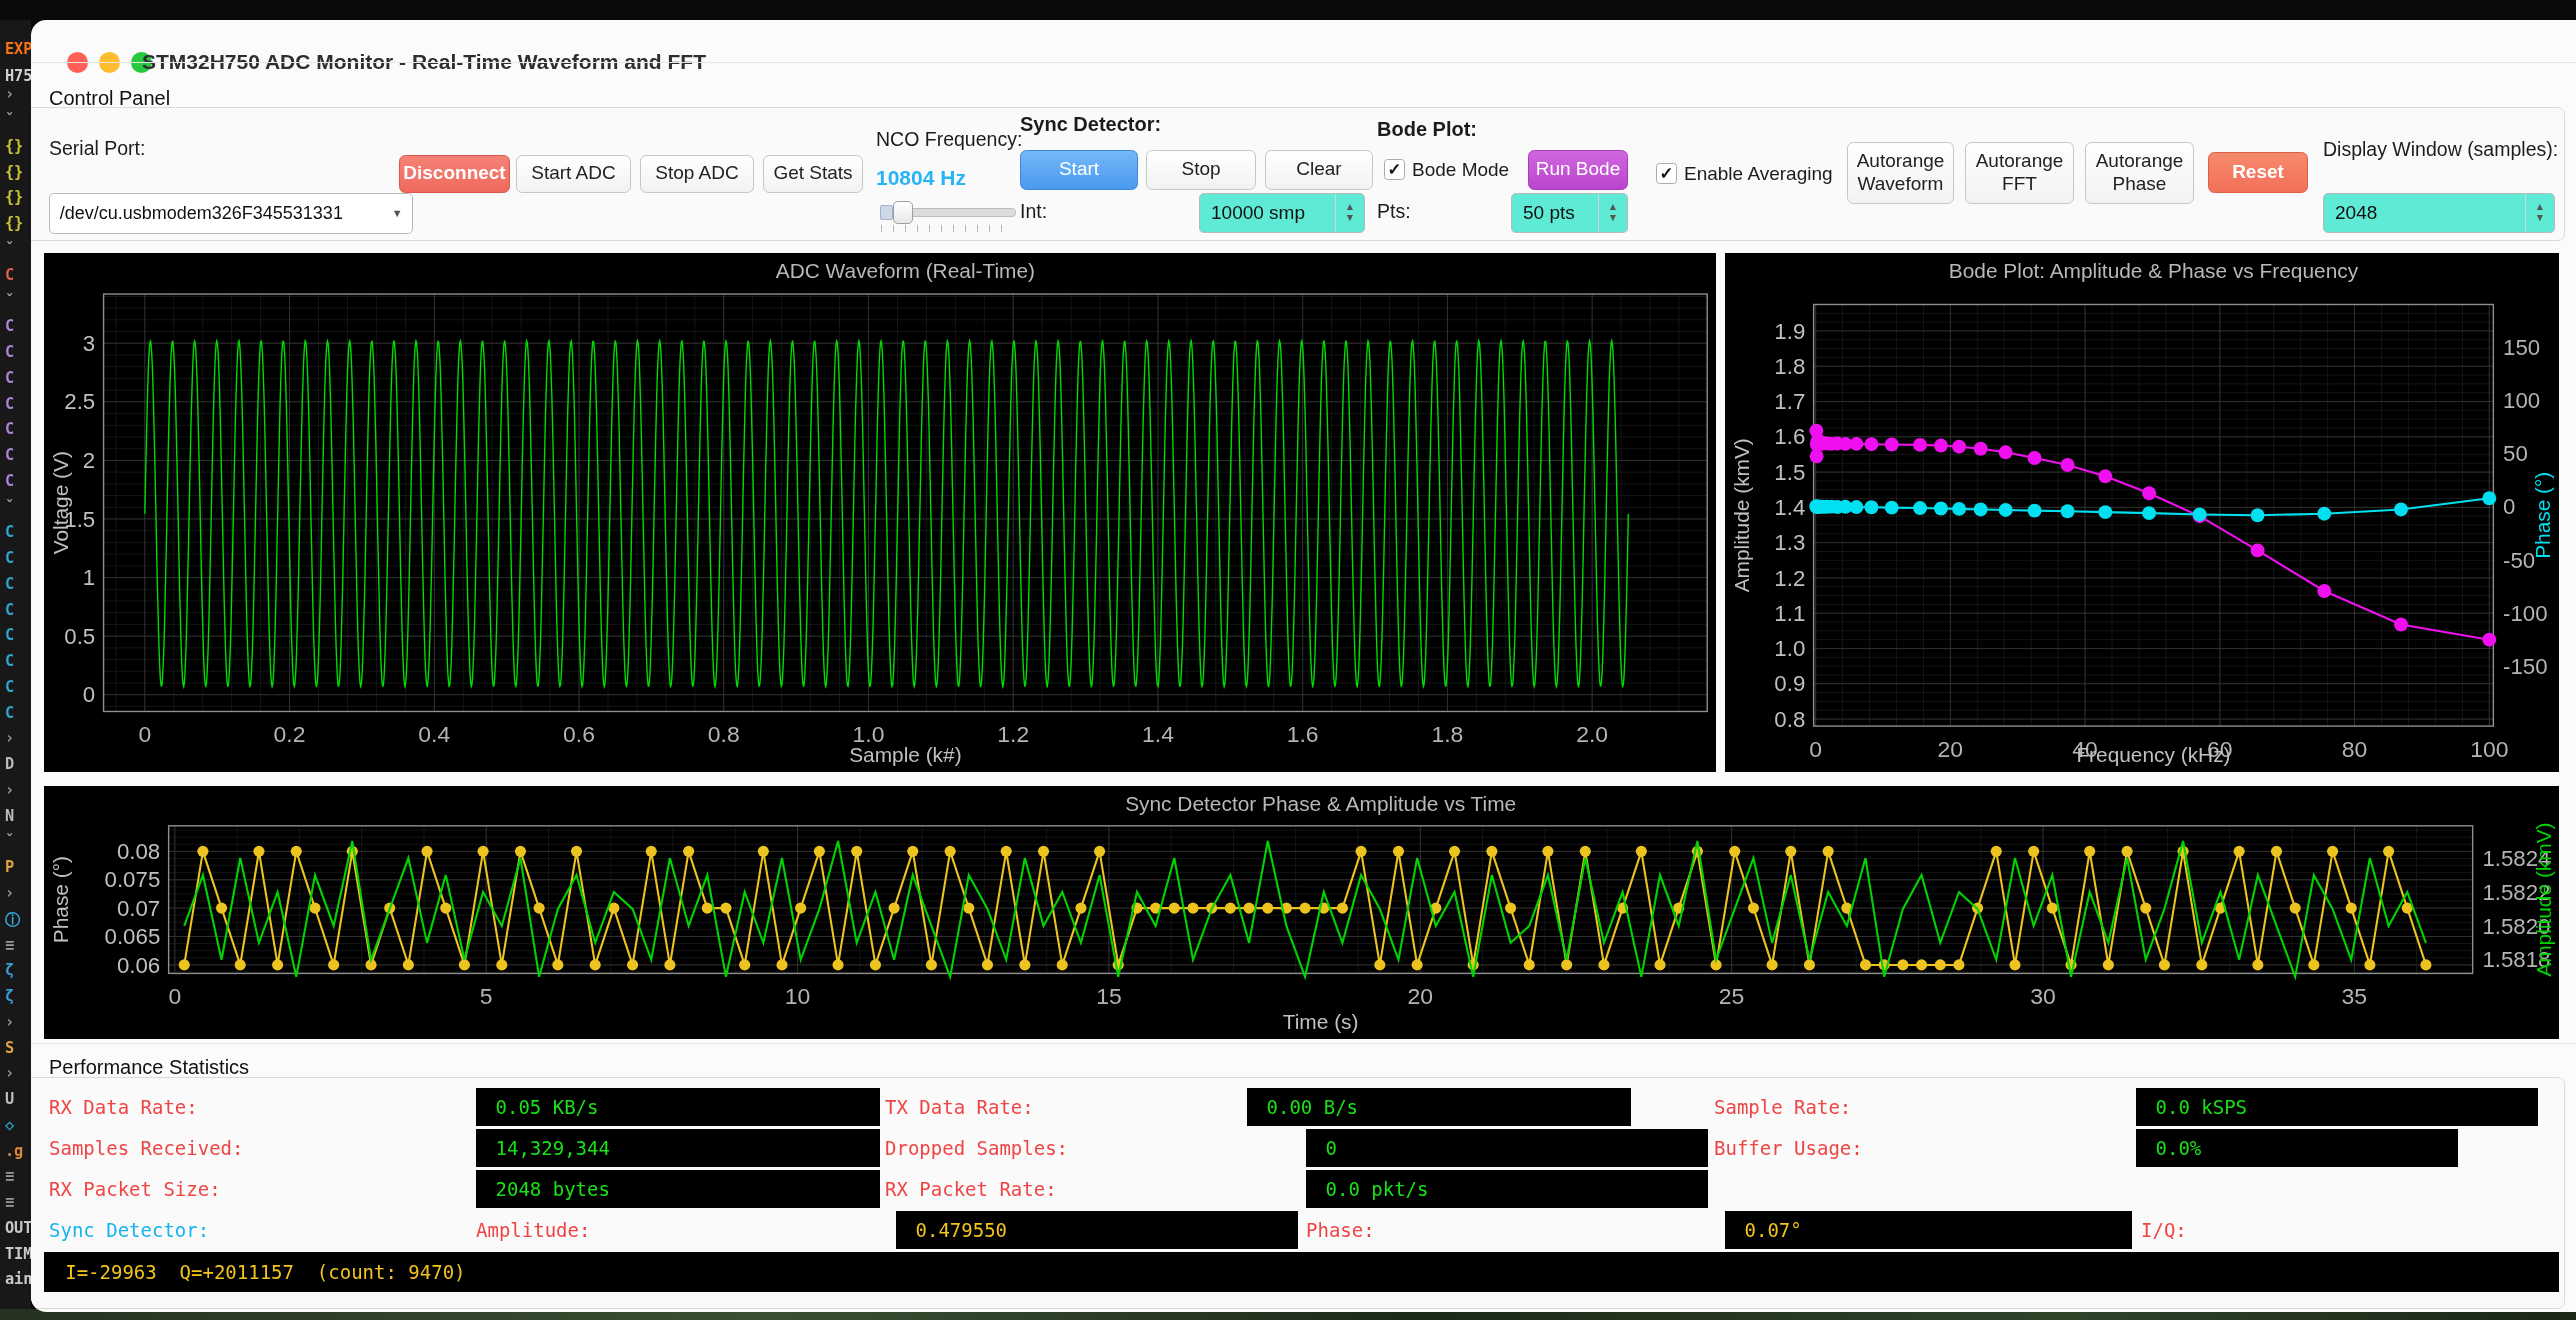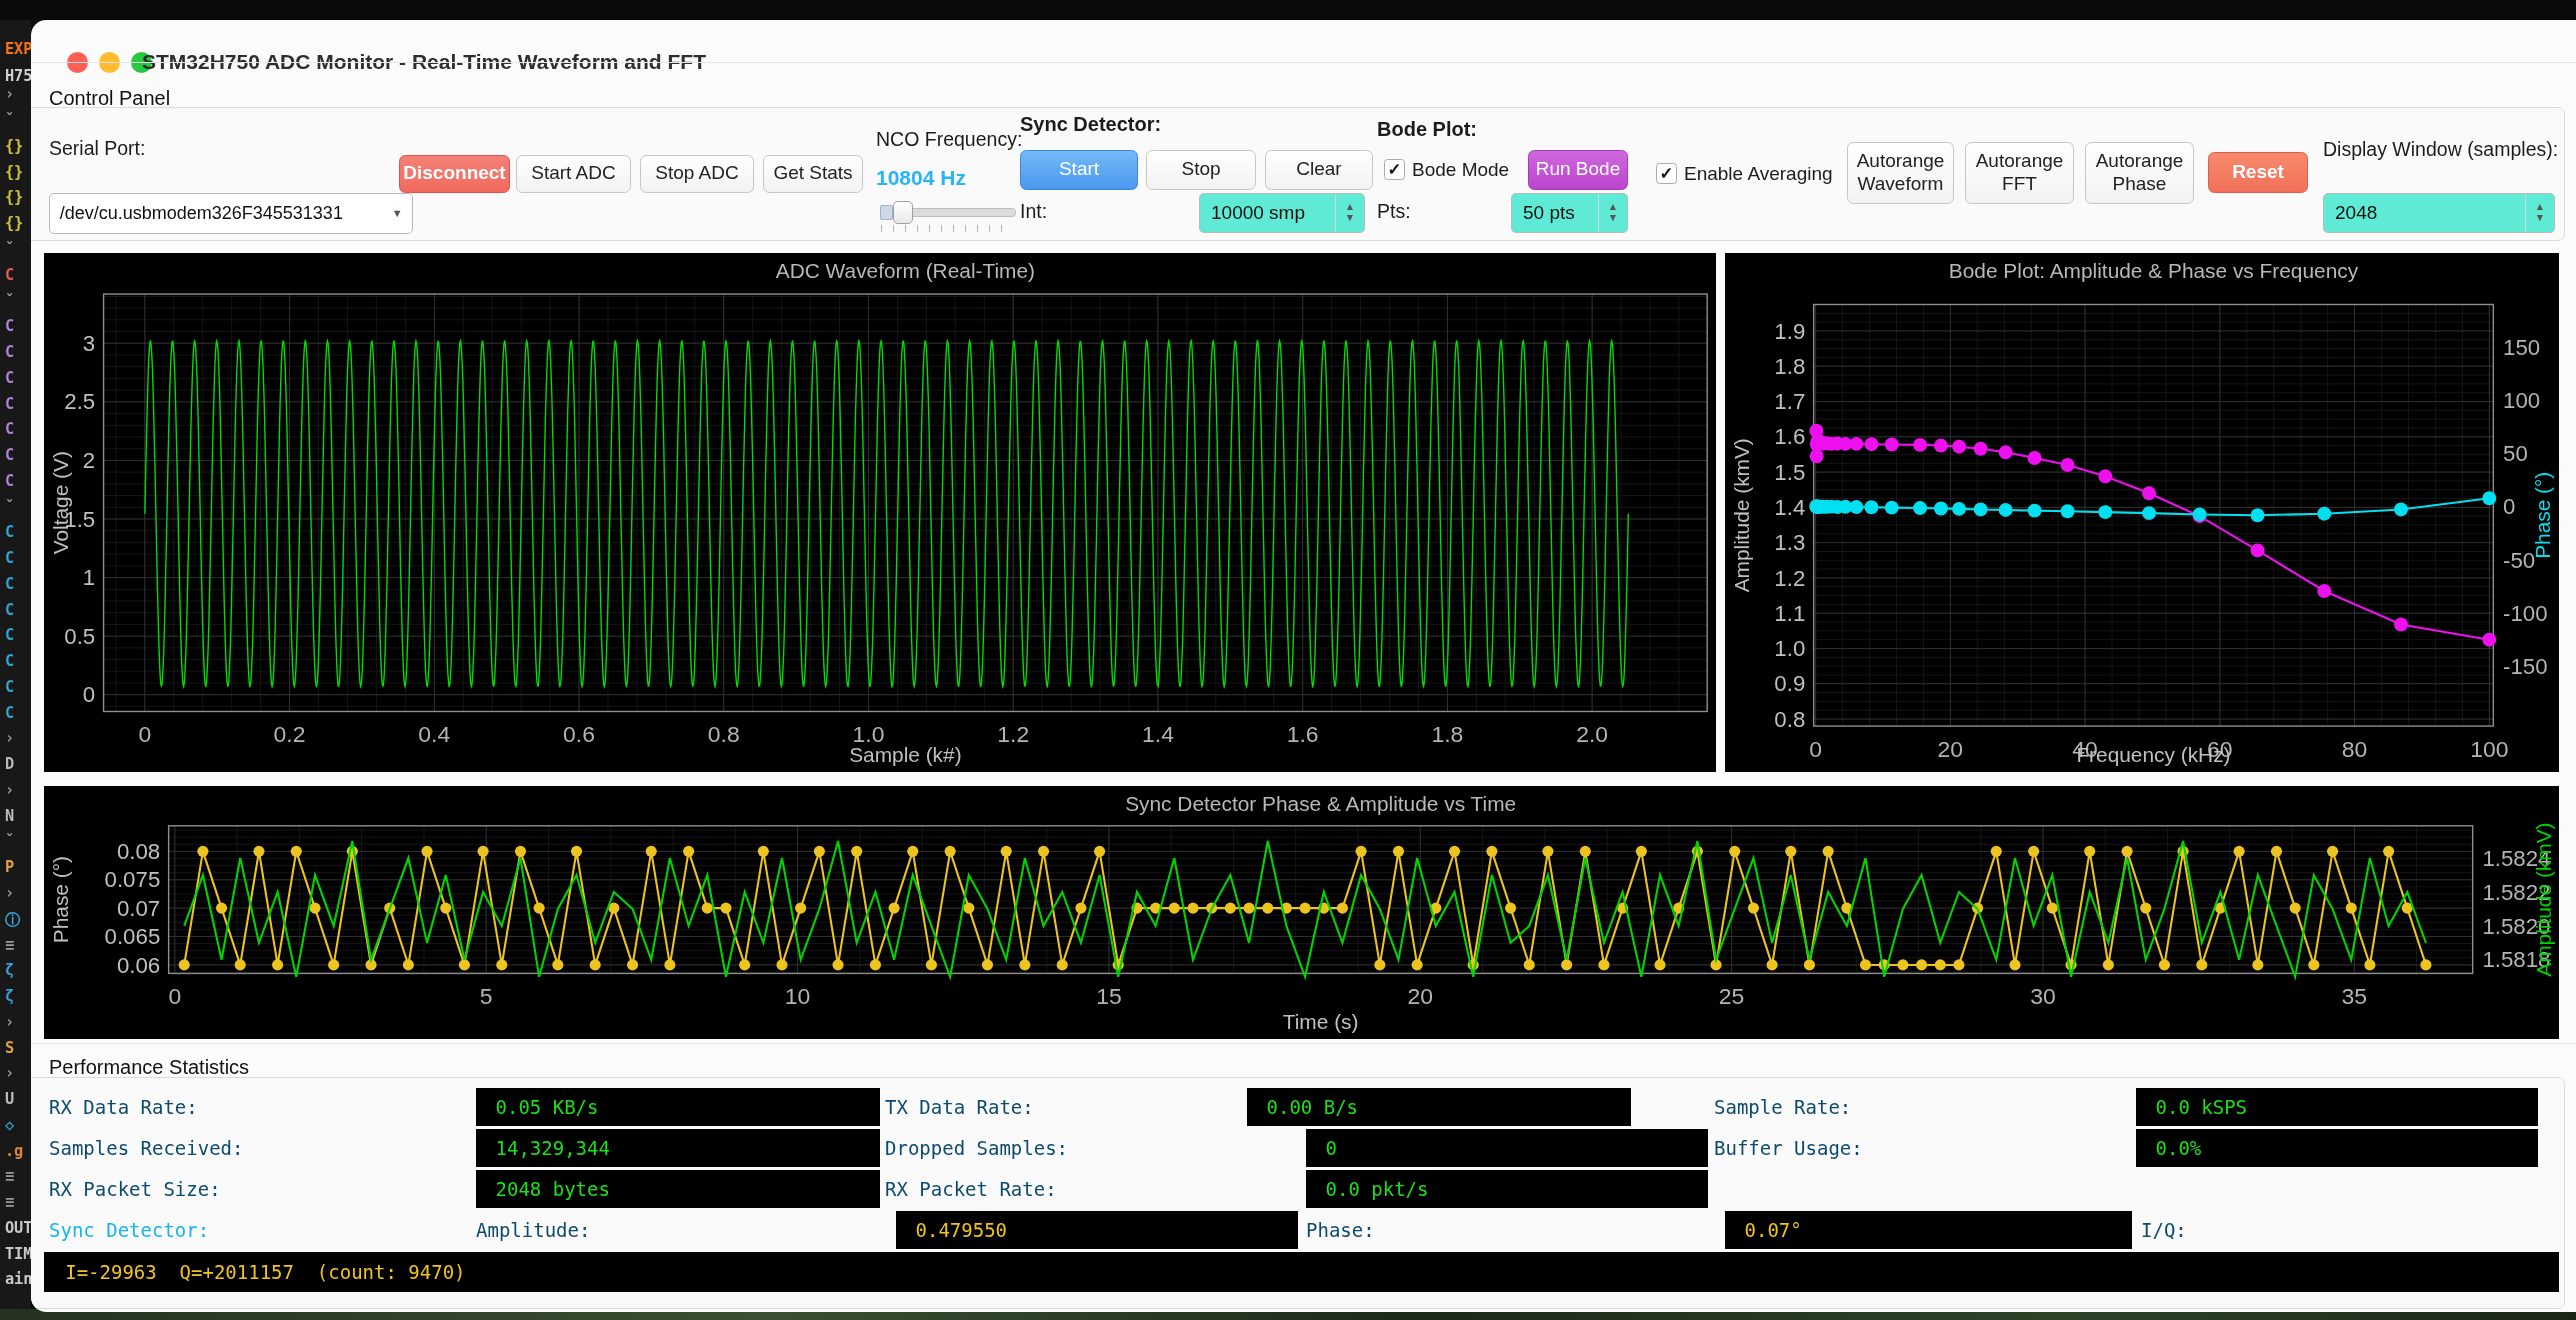--- a/index.html
+++ b/index.html
@@ -51,21 +51,21 @@
   #slider .handle{position:absolute;left:12.5px;top:1.4px;width:18px;height:21px;background:linear-gradient(#fff,#e8e8e8);
         border:0.7px solid #9e9e9e;border-radius:4.9px;}
   #slider .ticks{position:absolute;left:1.4px;top:25px;width:131px;height:7px;
         background:repeating-linear-gradient(90deg,#b5b5b5 0 1.4px,transparent 1.4px 12px);}
   .nco-val{position:absolute;font-size:21px;font-weight:bold;color:#28b5f5;}
   
   .plot{position:absolute;background:#000;}
   .plot svg{display:block;}
   
   .slab{position:absolute;height:38px;display:flex;align-items:center;
-        font:400 19px "DejaVu Sans Mono",monospace;color:#0c4a6e;white-space:pre;}
+        font:400 19px "DejaVu Sans Mono",monospace;color:#ef4444;white-space:pre;}
   .slab.cyan{color:#16b4ef;}
   .statbox{position:absolute;height:38px;background:#000;display:flex;align-items:center;
         padding-left:19.5px;font:400 19px "DejaVu Sans Mono",monospace;color:#19e019;white-space:pre;box-sizing:border-box;}
   .statbox.yellow{color:#f2c51d;}
 </style>
 </head>
 <body>
 
 <div id="screen">
 
@@ -760,21 +760,21 @@
     <div class="slab" style="left:854px;top:1068px;">TX Data Rate:</div>
     <div class="statbox" style="left:1216px;top:1068px;width:384px;">0.00 B/s</div>
     <div class="slab" style="left:1683px;top:1068px;">Sample Rate:</div>
     <div class="statbox" style="left:2105px;top:1068px;width:402px;">0.0 kSPS</div>
 
     <div class="slab" style="left:18px;top:1109px;">Samples Received:</div>
     <div class="statbox" style="left:445px;top:1109px;width:404px;">14,329,344</div>
     <div class="slab" style="left:854px;top:1109px;">Dropped Samples:</div>
     <div class="statbox" style="left:1275px;top:1109px;width:402px;">0</div>
     <div class="slab" style="left:1683px;top:1109px;">Buffer Usage:</div>
-    <div class="statbox" style="left:2105px;top:1109px;width:402px;">0.0%</div>
+    <div class="statbox" style="left:2105px;top:1109px;width:322px;">0.0%</div>
 
     <div class="slab" style="left:18px;top:1150px;">RX Packet Size:</div>
     <div class="statbox" style="left:445px;top:1150px;width:404px;">2048 bytes</div>
     <div class="slab" style="left:854px;top:1150px;">RX Packet Rate:</div>
     <div class="statbox" style="left:1275px;top:1150px;width:402px;">0.0 pkt/s</div>
 
     <div class="slab cyan" style="left:18px;top:1191px;">Sync Detector:</div>
     <div class="slab" style="left:445px;top:1191px;">Amplitude:</div>
     <div class="statbox yellow" style="left:865px;top:1191px;width:402px;">0.479550</div>
     <div class="slab" style="left:1275px;top:1191px;">Phase:</div>

